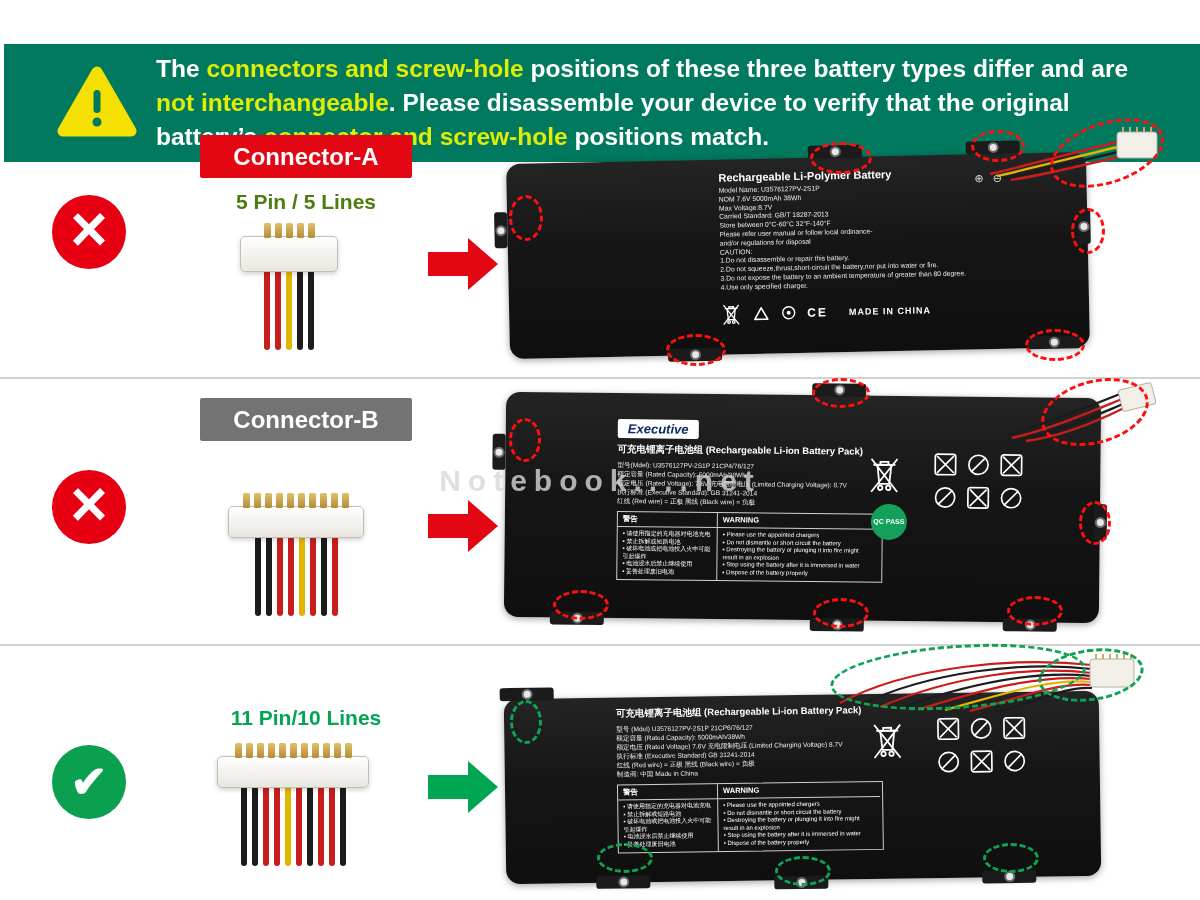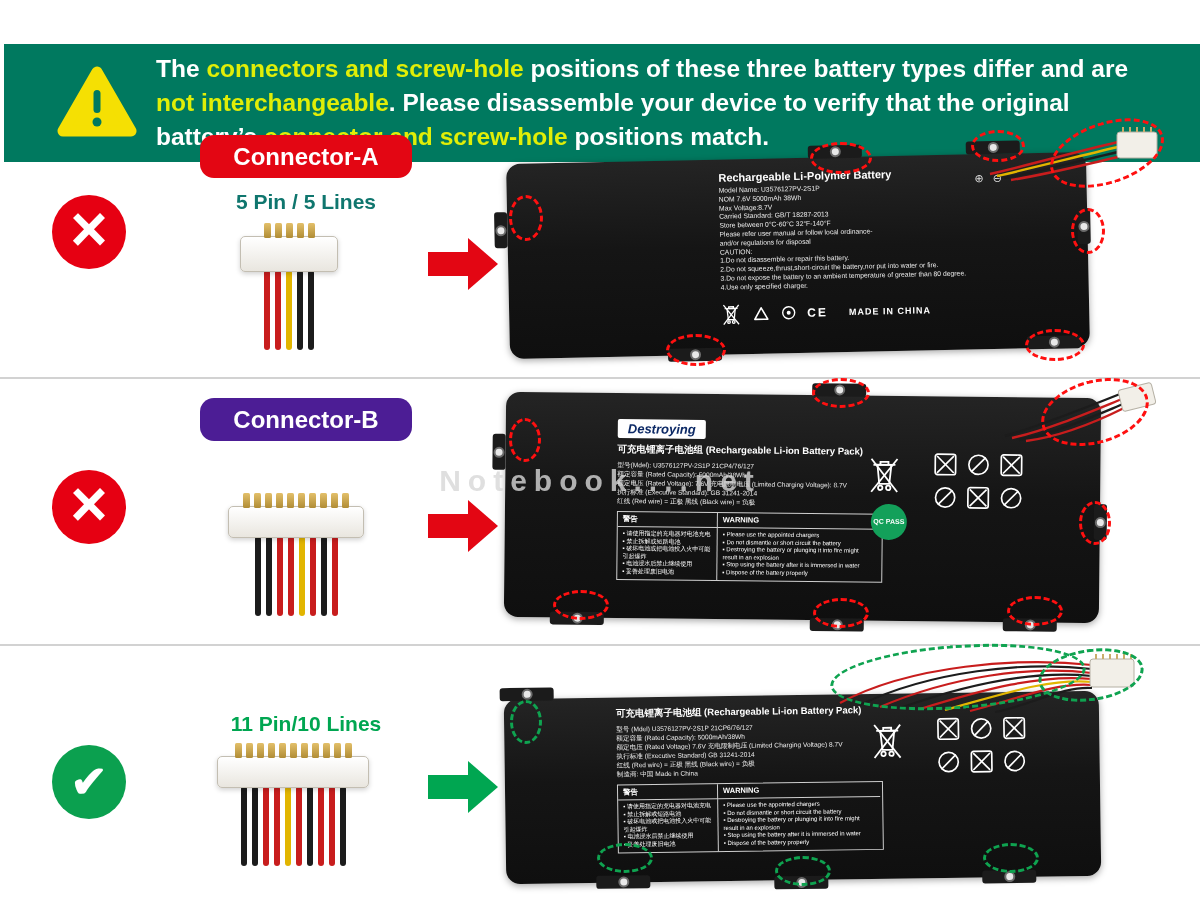--- a/index.html
+++ b/index.html
@@ -10,21 +10,21 @@
   .banner{position:absolute;left:4px;top:0;width:1200px;height:118px;background:#00795f;margin-top:44px;}
   .warn-tri{position:absolute;left:52px;top:20px;}
   .banner-text{position:absolute;left:152px;top:8px;width:1012px;margin:0;
                font-size:24.5px;font-weight:bold;color:#fff;line-height:34px;}
   .banner-text .hl{color:#e0ee07;}
 
   .divider{position:absolute;left:0;width:1200px;height:2px;background:#d2d2d2;z-index:2;}
 
   
   .row{position:absolute;left:0;width:1200px;}
-  .conn-label{position:absolute;left:200px;width:212px;height:43px;border-radius:14px;color:#fff;
+  .conn-label{position:absolute;left:200px;width:212px;height:43px;border-radius:2px;color:#fff;
               font-size:24px;font-weight:bold;text-align:center;line-height:43px;}
   .pins-text{position:absolute;left:188px;width:236px;text-align:center;font-size:21px;font-weight:bold;}
   .status{position:absolute;left:52px;width:74px;height:74px;border-radius:50%;color:#fff;
           display:flex;align-items:center;justify-content:center;}
   .status .g{line-height:1;font-weight:bold;}
   .status.red .g{font-size:64px;margin-top:-6px;}
   .status.green .g{font-size:44px;}
 
   
   .connector{position:absolute;display:flex;flex-direction:column;align-items:center;}
@@ -96,21 +96,21 @@
       <circle cx="41" cy="58" r="4.5" fill="#00795f"></circle>
     </svg>
     <p class="banner-text"><span>The </span><span class="hl">connectors and screw-hole</span><span> positions of these three battery types differ and are </span><span class="hl">not interchangeable</span><span>. Please disassemble your device to verify that the original battery’s </span><span class="hl">connector and screw-hole</span><span> positions match.</span></p>
   </header>
 
   <div class="divider" style="top:377px"></div>
   <div class="divider" style="top:644px"></div>
 
   <section class="row" style="top:118px;height:260px">
     <div class="conn-label" style="top:17px;background:#e30613">Connector-A</div>
-    <div class="pins-text" style="top:72px;color:#0f766e">5 Pin / 5 Lines</div>
+    <div class="pins-text" style="top:72px;color:#4d7c0f">5 Pin / 5 Lines</div>
     <div class="status red" style="top:77px;background:#e60012">
       <span class="g">×</span>
     </div>
 
     <div class="connector" style="left:240px;top:105px">
       <div class="pins-row">
           <div class="pin"></div>
           <div class="pin"></div>
           <div class="pin"></div>
           <div class="pin"></div>
@@ -202,21 +202,21 @@
     <div class="dashed" style="left:810px;top:24px;width:56px;height:26px"></div>
     <div class="dashed" style="left:971px;top:12px;width:48px;height:26px"></div>
     <div class="dashed" style="left:1048px;top:4px;width:112px;height:56px;transform:rotate(-18deg)"></div>
     <div class="dashed" style="left:509px;top:77px;width:28px;height:40px"></div>
     <div class="dashed" style="left:1071px;top:90px;width:28px;height:40px"></div>
     <div class="dashed" style="left:666px;top:216px;width:54px;height:26px"></div>
     <div class="dashed" style="left:1025px;top:211px;width:54px;height:26px"></div>
   </section>
 
   <section class="row" style="top:378px;height:267px">
-    <div class="conn-label" style="top:20px;background:#4c1d95">Connector-B</div>
+    <div class="conn-label" style="top:20px;background:#737373">Connector-B</div>
     <div class="status red" style="top:92px;background:#e60012">
       <span class="g">×</span>
     </div>
 
     <div class="connector" style="left:228px;top:115px">
       <div class="pins-row">
           <div class="pin"></div>
           <div class="pin"></div>
           <div class="pin"></div>
           <div class="pin"></div>
@@ -259,21 +259,21 @@
           <i class="hole"></i>
         </i>
       <i class="tab h" style="left:306px;top:223px">
           <i class="hole"></i>
         </i>
       <i class="tab h" style="left:499px;top:221px">
           <i class="hole"></i>
         </i>
 
       <div class="bat-label" style="left:112px;top:26px;width:275px">
-        <div class="brand-box">Destroying</div>
+        <div class="brand-box">Executive</div>
         <div class="cn-title">可充电锂离子电池组 (Rechargeable Li-ion Battery Pack)</div>
         <div class="spec-lines">
             <div>型号(Mdel): U3576127PV-2S1P   21CP4/76/127</div>
             <div>额定容量 (Rated Capacity): 5000mAh/38Wh</div>
             <div>额定电压 (Rated Voltage): 7.6V  充电限制电压 (Limited Charging Voltage): 8.7V</div>
             <div>执行标准 (Executive Standard): GB 31241-2014</div>
             <div>红线 (Red wire) = 正极   黑线 (Black wire) = 负极</div>
           </div>
         <div class="warn-table">
           <div class="wt-h wt-hd">警告</div>
@@ -348,21 +348,21 @@
     <div class="dashed" style="left:812px;top:0;width:52px;height:24px"></div>
     <div class="dashed" style="left:1040px;top:2px;width:104px;height:58px;transform:rotate(-15deg)"></div>
     <div class="dashed" style="left:509px;top:40px;width:26px;height:38px"></div>
     <div class="dashed" style="left:1079px;top:123px;width:26px;height:38px"></div>
     <div class="dashed" style="left:553px;top:212px;width:50px;height:24px"></div>
     <div class="dashed" style="left:813px;top:220px;width:50px;height:24px"></div>
     <div class="dashed" style="left:1007px;top:218px;width:50px;height:24px"></div>
   </section>
 
   <section class="row" style="top:645px;height:255px">
-    <div class="pins-text" style="top:67px;color:#00a651">11 Pin/10 Lines</div>
+    <div class="pins-text" style="top:61px;color:#00a651">11 Pin/10 Lines</div>
     <div class="status green" style="top:100px;background:#0ba04f">
       <span class="g">✔</span>
     </div>
 
     <div class="connector" style="left:217px;top:98px">
       <div class="pins-row">
           <div class="pin"></div>
           <div class="pin"></div>
           <div class="pin"></div>
           <div class="pin"></div>

